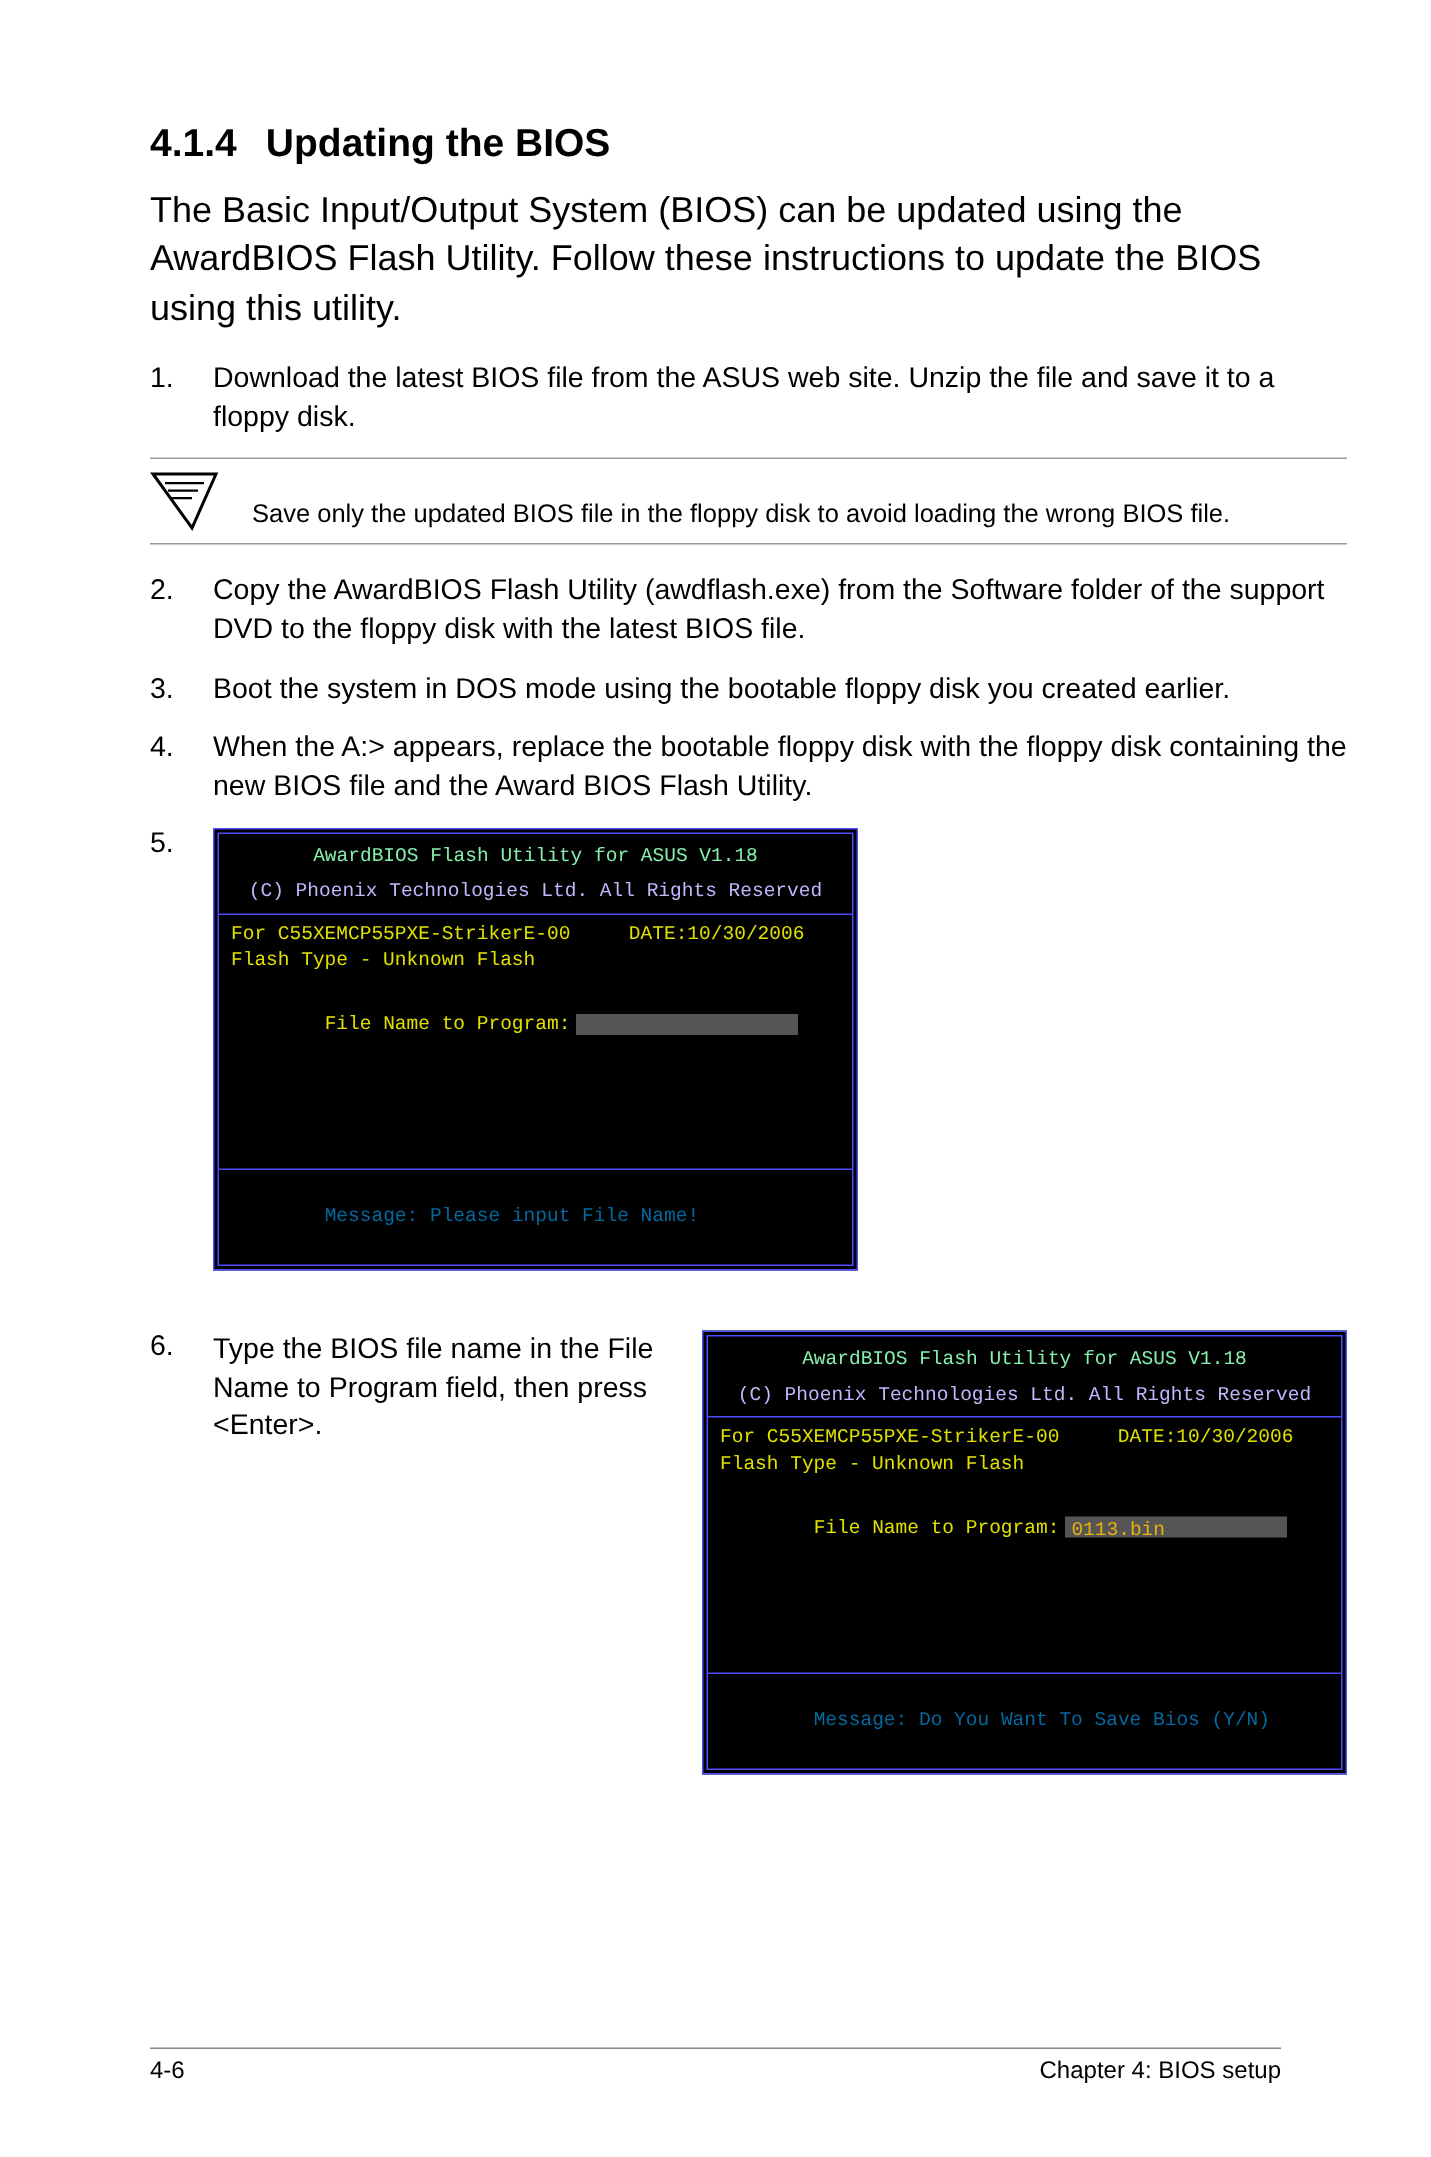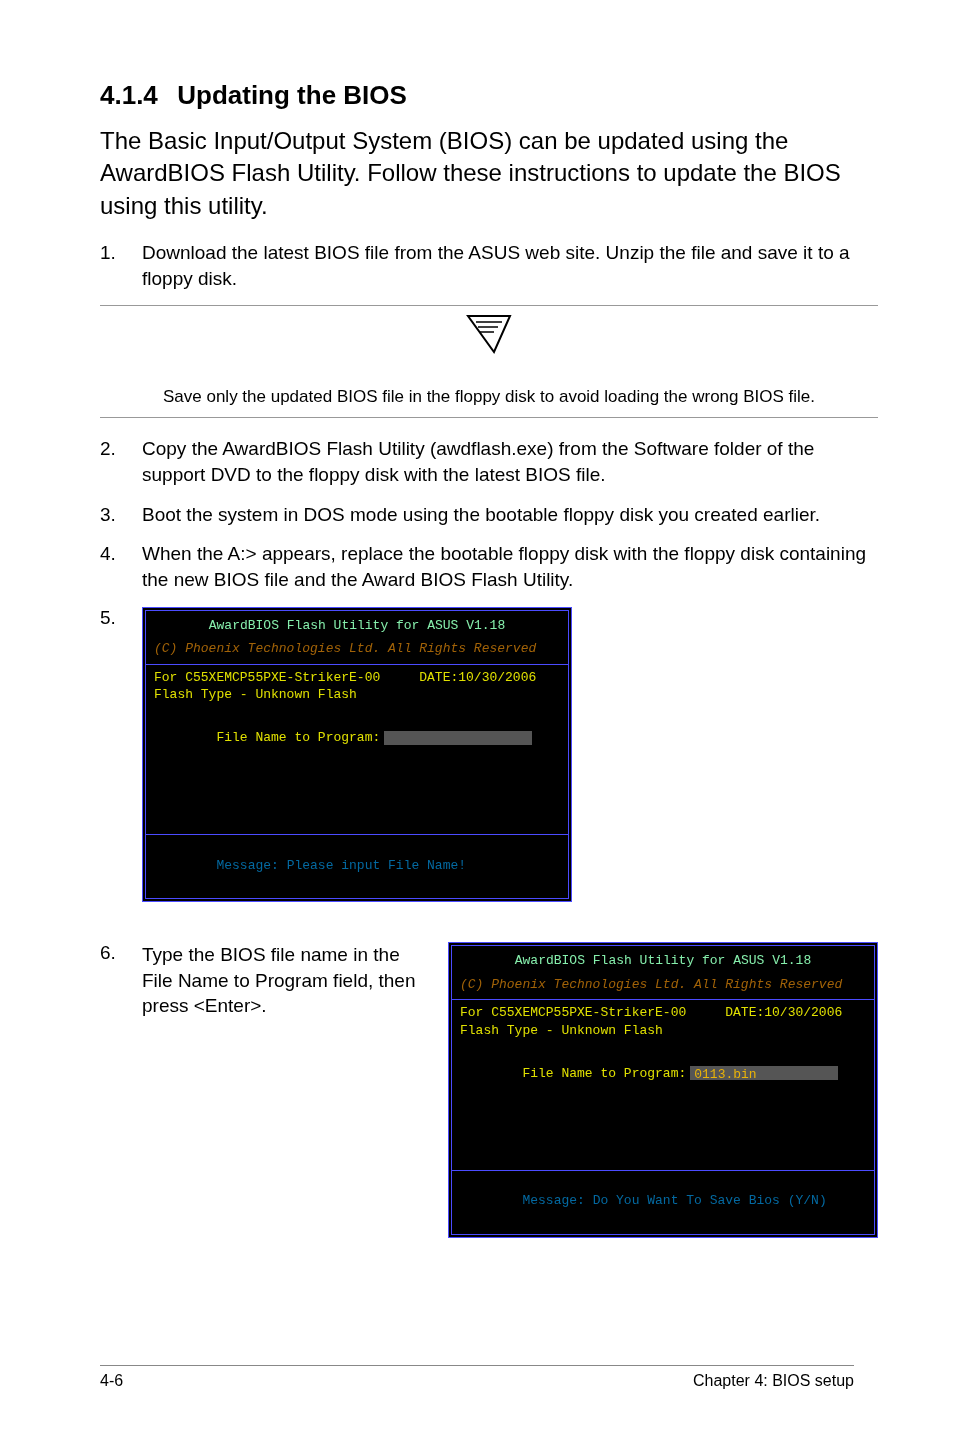--- a/index.html
+++ b/index.html
@@ -6,21 +6,21 @@
     margin: 0;
     padding: 0;
     background: #ffffff;
     font-family: Arial, Helvetica, sans-serif;
     color: #000000;
   }
   .page {
     width: 954px;
     height: 1438px;
     box-sizing: border-box;
-    padding: 80px 76px 0 100px;
+    padding: 80px 56px 0 100px;
     position: relative;
   }
   .section-title {
     font-size: 26px;
     font-weight: bold;
     margin-bottom: 14px;
   }
   .section-number {
     display: inline-block;
     min-width: 70px;
@@ -42,23 +42,22 @@
   }
   .list-body {
     flex: 1;
   }
   .note-wrap {
     border-top: 1px solid #999;
     border-bottom: 1px solid #999;
     margin: 10px 0 18px 0;
     padding: 8px 0;
     display: flex;
-    align-items: center;
-    gap: 32px;
-    flex-direction: column;
+    align-items: flex-end;
+    gap: 22px;
   }
   .note-icon {
     width: 46px;
     height: 40px;
     display: flex;
     align-items: center;
     justify-content: center;
   }
   .note-text {
     font-size: 17px;
@@ -85,25 +84,24 @@
     box-sizing: border-box;
     padding: 6px 8px 6px 8px;
   }
   .term-header {
     text-align: center;
     color: #86efac;
     margin-bottom: 6px;
     white-space: pre;
   }
   .term-subheader {
-    text-align: left;
-    color: #a16207;
+    text-align: center;
+    color: #c4b5fd;
     margin-bottom: 6px;
     white-space: pre;
-    font-style: italic;
   }
   .term-sep {
     border-top: 1px solid #4b4bff;
     margin: 0 -8px 4px -8px;
   }
   .term-line {
     white-space: pre;
   }
   .term-input-field {
     display: inline-block;

